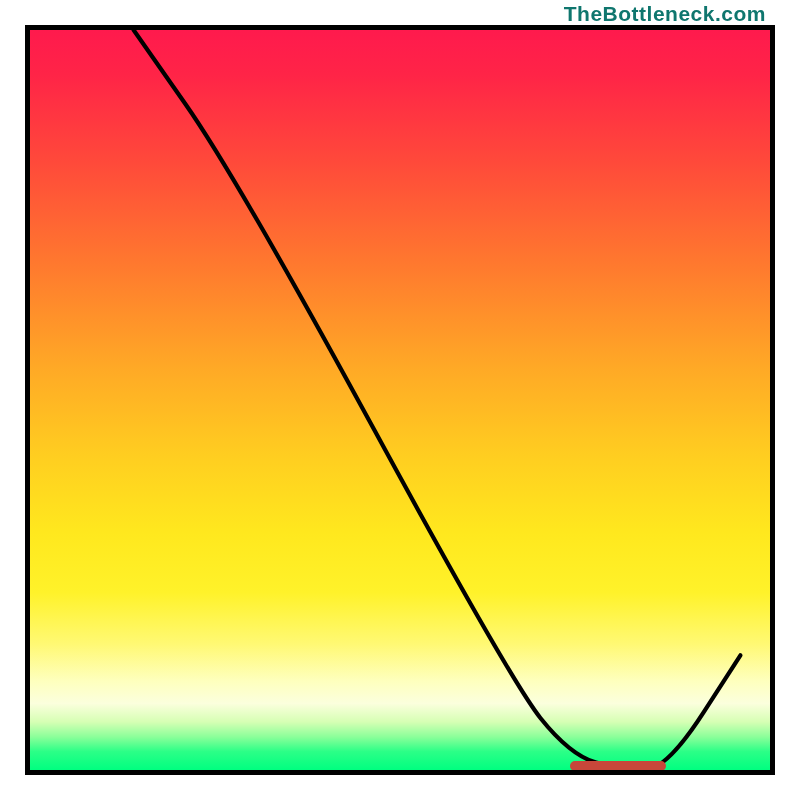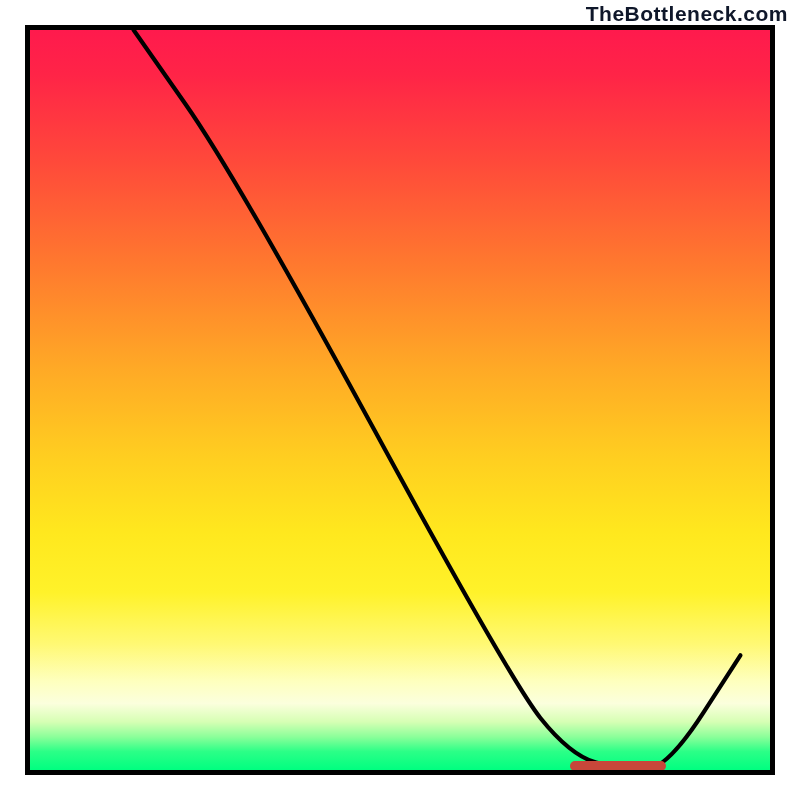--- a/index.html
+++ b/index.html
@@ -12,25 +12,25 @@
     overflow: hidden;
   }
   .container {
     position: relative;
     width: 800px;
     height: 800px;
   }
   .watermark {
     position: absolute;
     top: 2px;
-    right: 12px;
+    right: 34px;
     font-size: 21px;
     letter-spacing: 0.5px;
     font-weight: bold;
-    color: #0f172a;
+    color: #0f766e;
     z-index: 50;
   }
   .frame {
     position: absolute;
     left: 25px;
     top: 25px;
     width: 750px;
     height: 750px;
     border: 5px solid #000;
     box-sizing: border-box;

